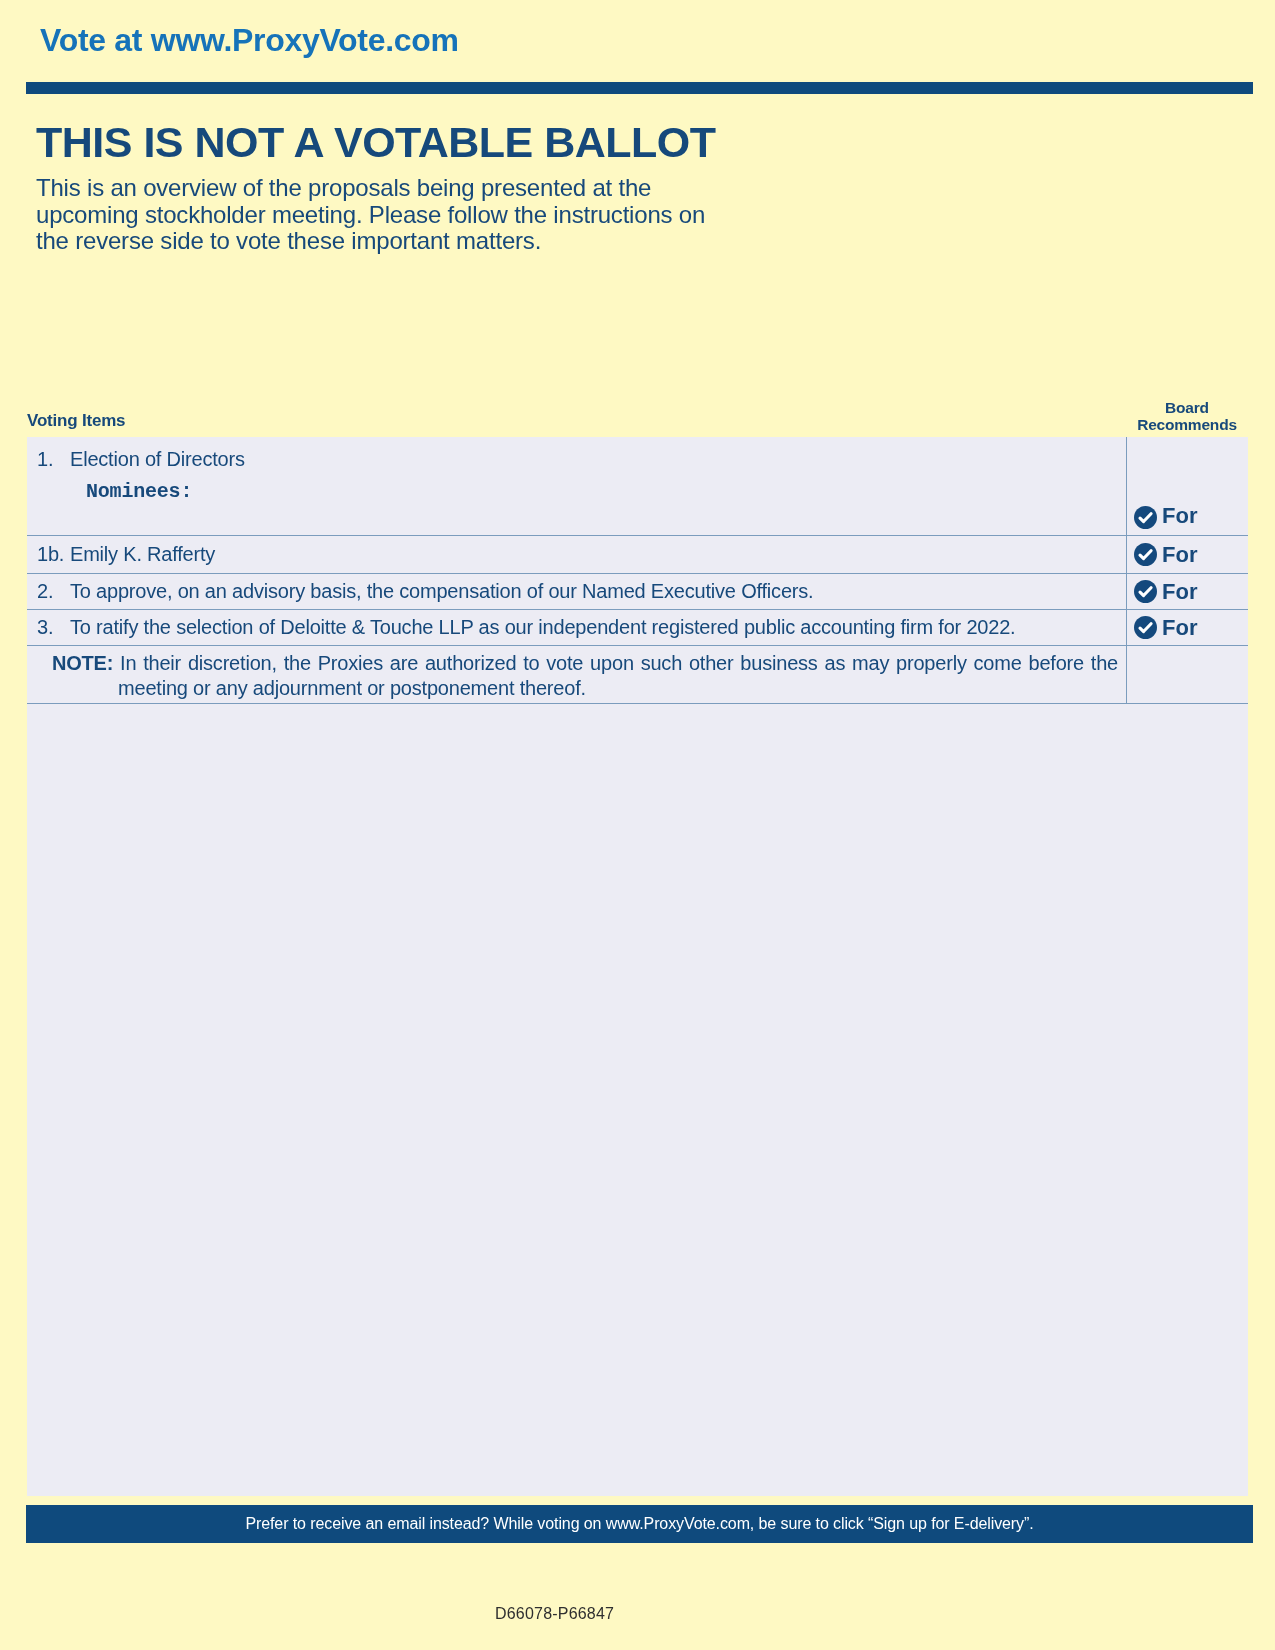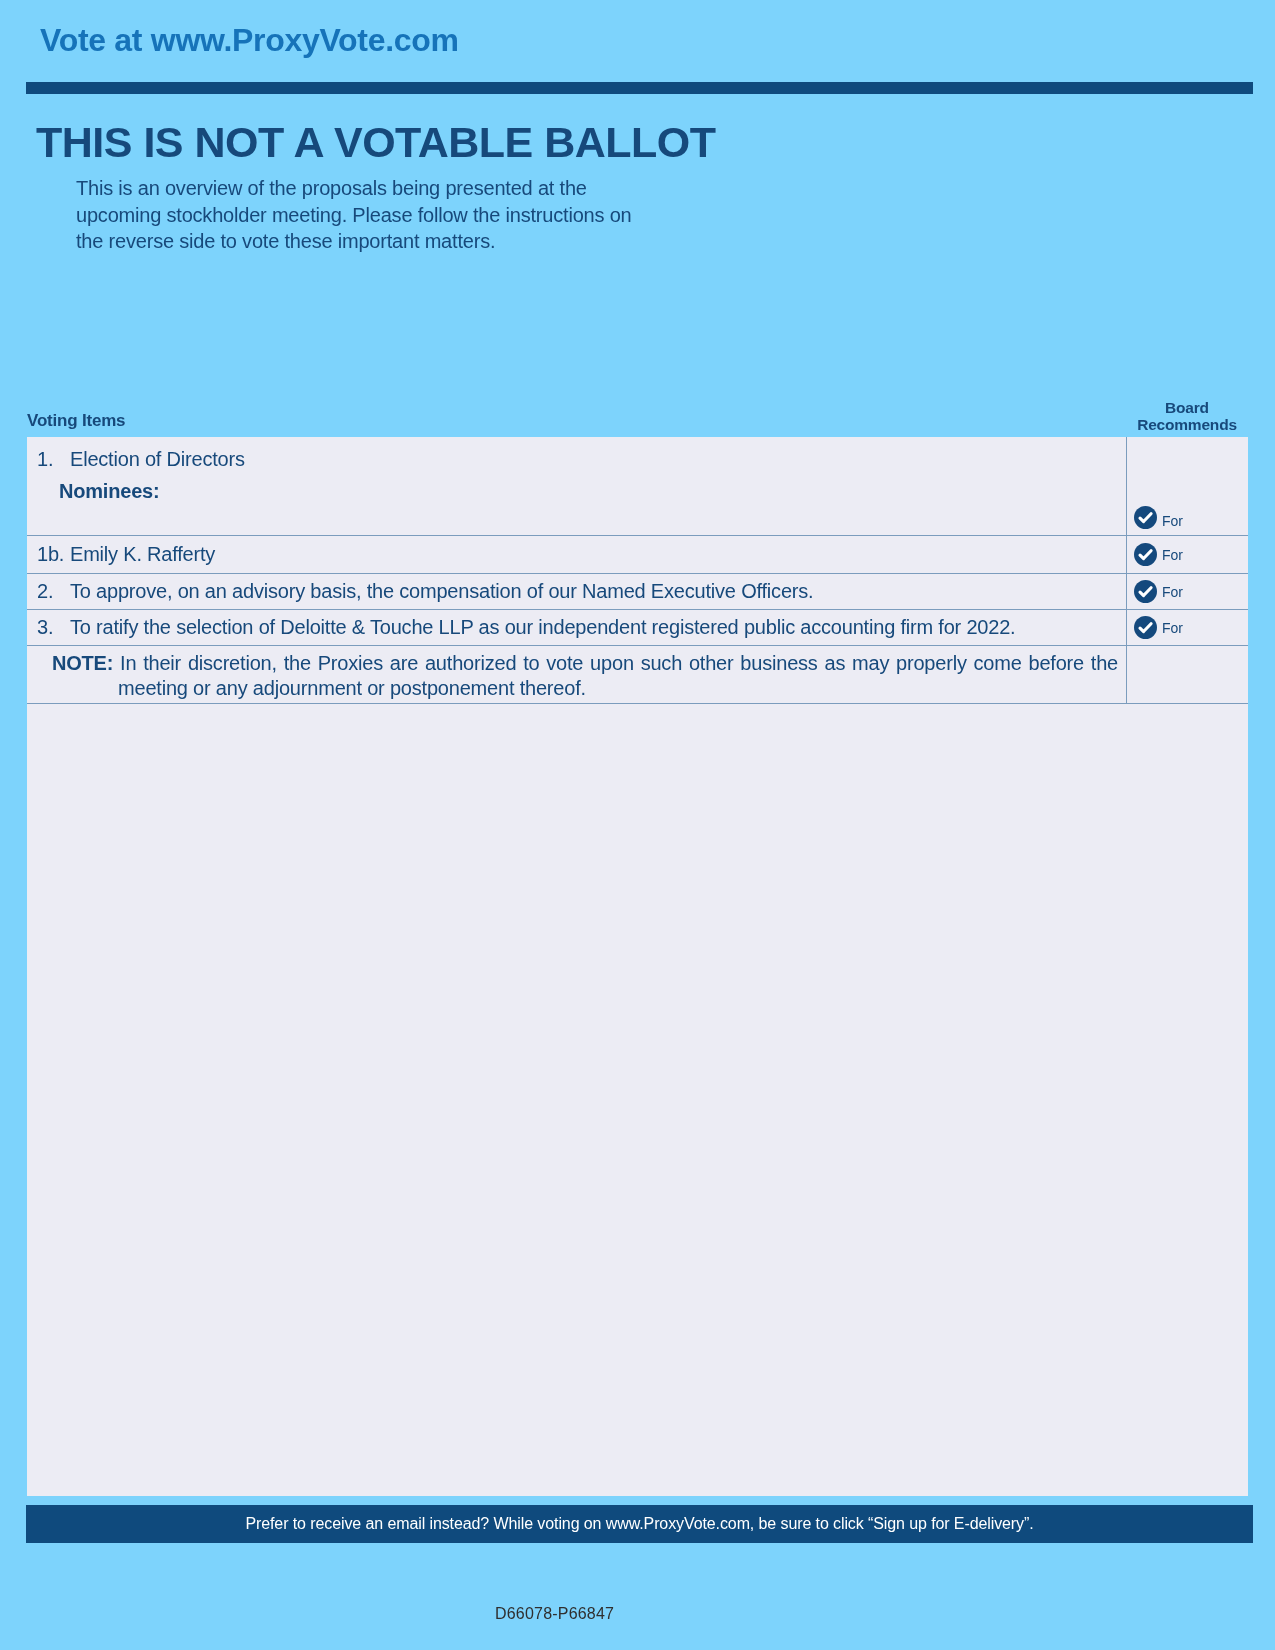--- a/index.html
+++ b/index.html
@@ -1,34 +1,34 @@
 <!DOCTYPE html>
 <html><head>
 <meta charset="utf-8">
 <style>
   html,body{margin:0;padding:0;background:#ffffff;}
   .page{
-    position:relative;width:1275px;height:1650px;background:#7dd3fc;overflow:hidden;
+    position:relative;width:1275px;height:1650px;background:#fef9c3;overflow:hidden;
     font-family:"Liberation Sans",sans-serif;color:#17497b;
   }
   
   .header-link{
     position:absolute;left:40px;top:22px;
     font-size:32px;font-weight:bold;color:#1673b9;letter-spacing:-0.3px;
   }
   .top-rule{
     position:absolute;left:26px;top:82px;width:1227px;height:12px;background:#0f4a7d;
   }
   .page-title{
     position:absolute;left:36px;top:118px;
     font-size:43px;font-weight:bold;color:#16497b;letter-spacing:-0.5px;
   }
   .intro{
     position:absolute;left:36px;top:175px;
-    font-size:20px;line-height:26.5px;letter-spacing:-0.2px;color:#17497b;margin-left:40px;
+    font-size:24px;line-height:26.5px;letter-spacing:-0.2px;color:#17497b;
   }
   
   .items-header{
     position:absolute;left:27px;top:411px;
     font-size:17px;font-weight:bold;letter-spacing:-0.2px;
   }
   .recommends-header{
     position:absolute;left:1126px;top:399px;width:122px;
     text-align:center;font-size:15.5px;font-weight:bold;line-height:17px;letter-spacing:-0.2px;
   }
@@ -49,23 +49,23 @@
     font-size:20px;letter-spacing:-0.2px;display:flex;flex-direction:column;justify-content:center;
   }
   .cell-rec{
     width:122px;flex:none;box-sizing:border-box;border-left:1.5px solid #7b9cbd;
     display:flex;align-items:center;padding-left:7px;
   }
   .vrow.group .cell-main{justify-content:flex-start;padding-top:7px;}
   .vrow.group .cell-rec{align-items:flex-end;padding-bottom:6px;}
   .line{display:flex;line-height:31.5px;}
   .num{width:33px;flex:none;}
-  .indent{margin-left:22px;}
+  .indent{margin-left:49px;font-family:Liberation Mono, monospace;}
   .bold{font-weight:bold;}
-  .rec-label{font-size:14px;font-weight:normal;margin-left:5px;color:#17497b;}
+  .rec-label{font-size:22px;font-weight:bold;margin-left:5px;color:#17497b;}
   .check-icon{width:23px;height:23px;flex:none;display:block;}
   
   .vrow.note .cell-main{justify-content:flex-start;padding-top:5px;}
   .note-p{
     margin:0;text-align:justify;line-height:25px;
     padding-left:66px;text-indent:-66px;
   }
   
   .banner{
     position:absolute;left:26px;top:1505px;width:1227px;height:38px;background:#0f4a7d;

